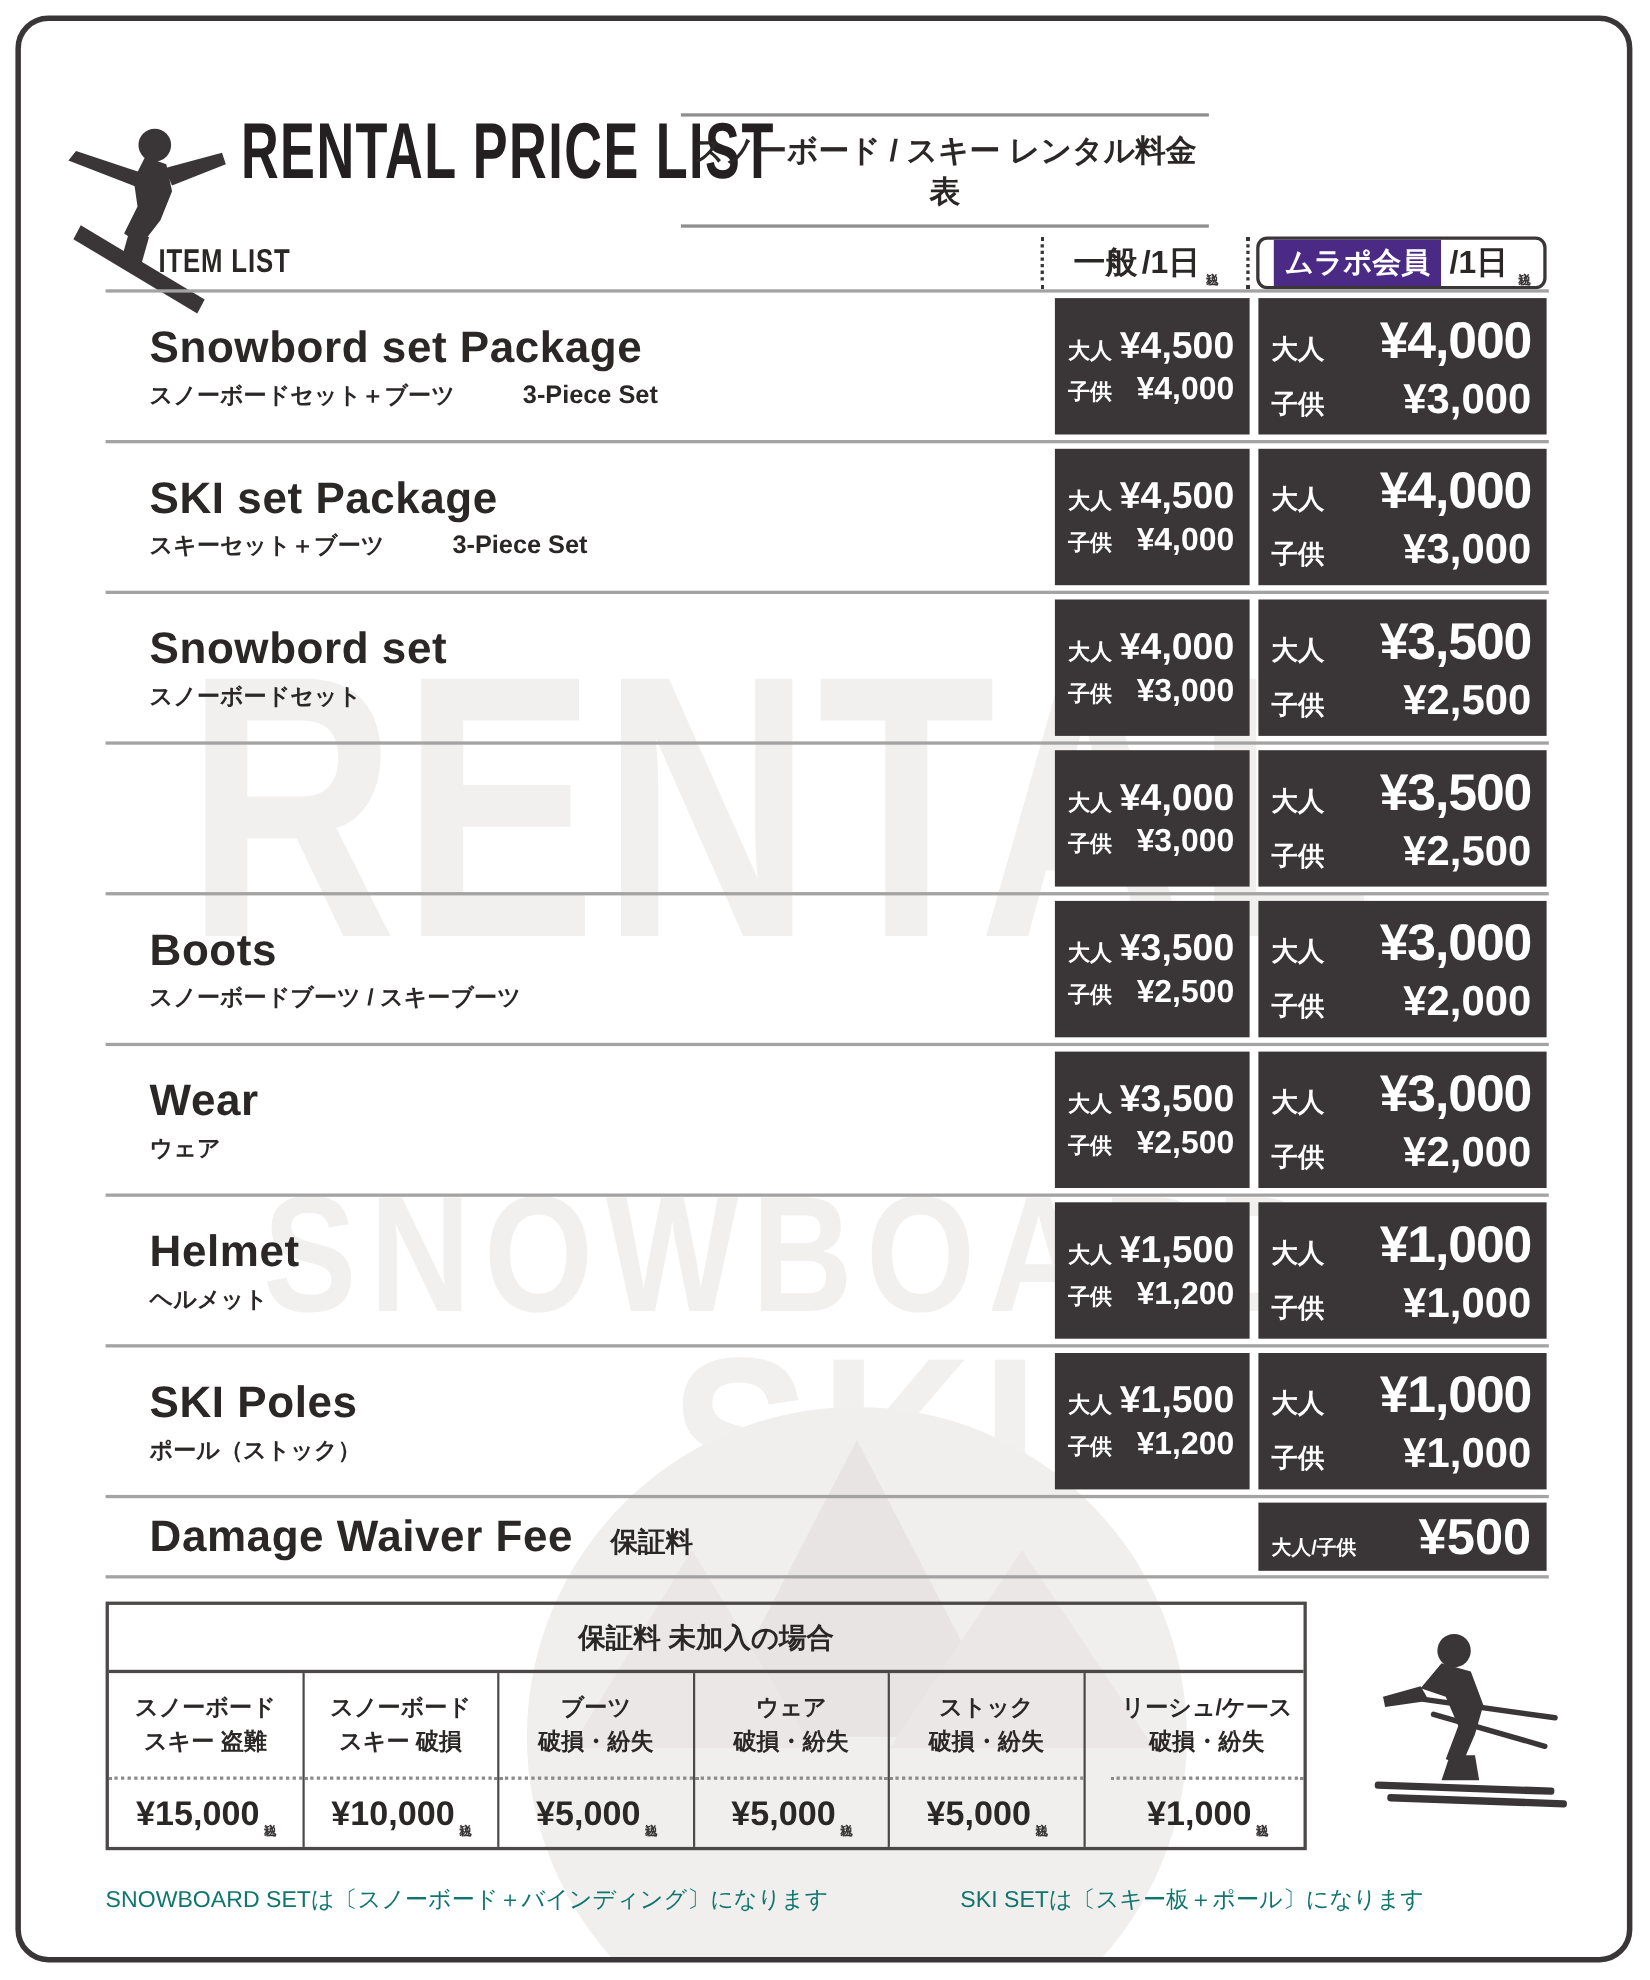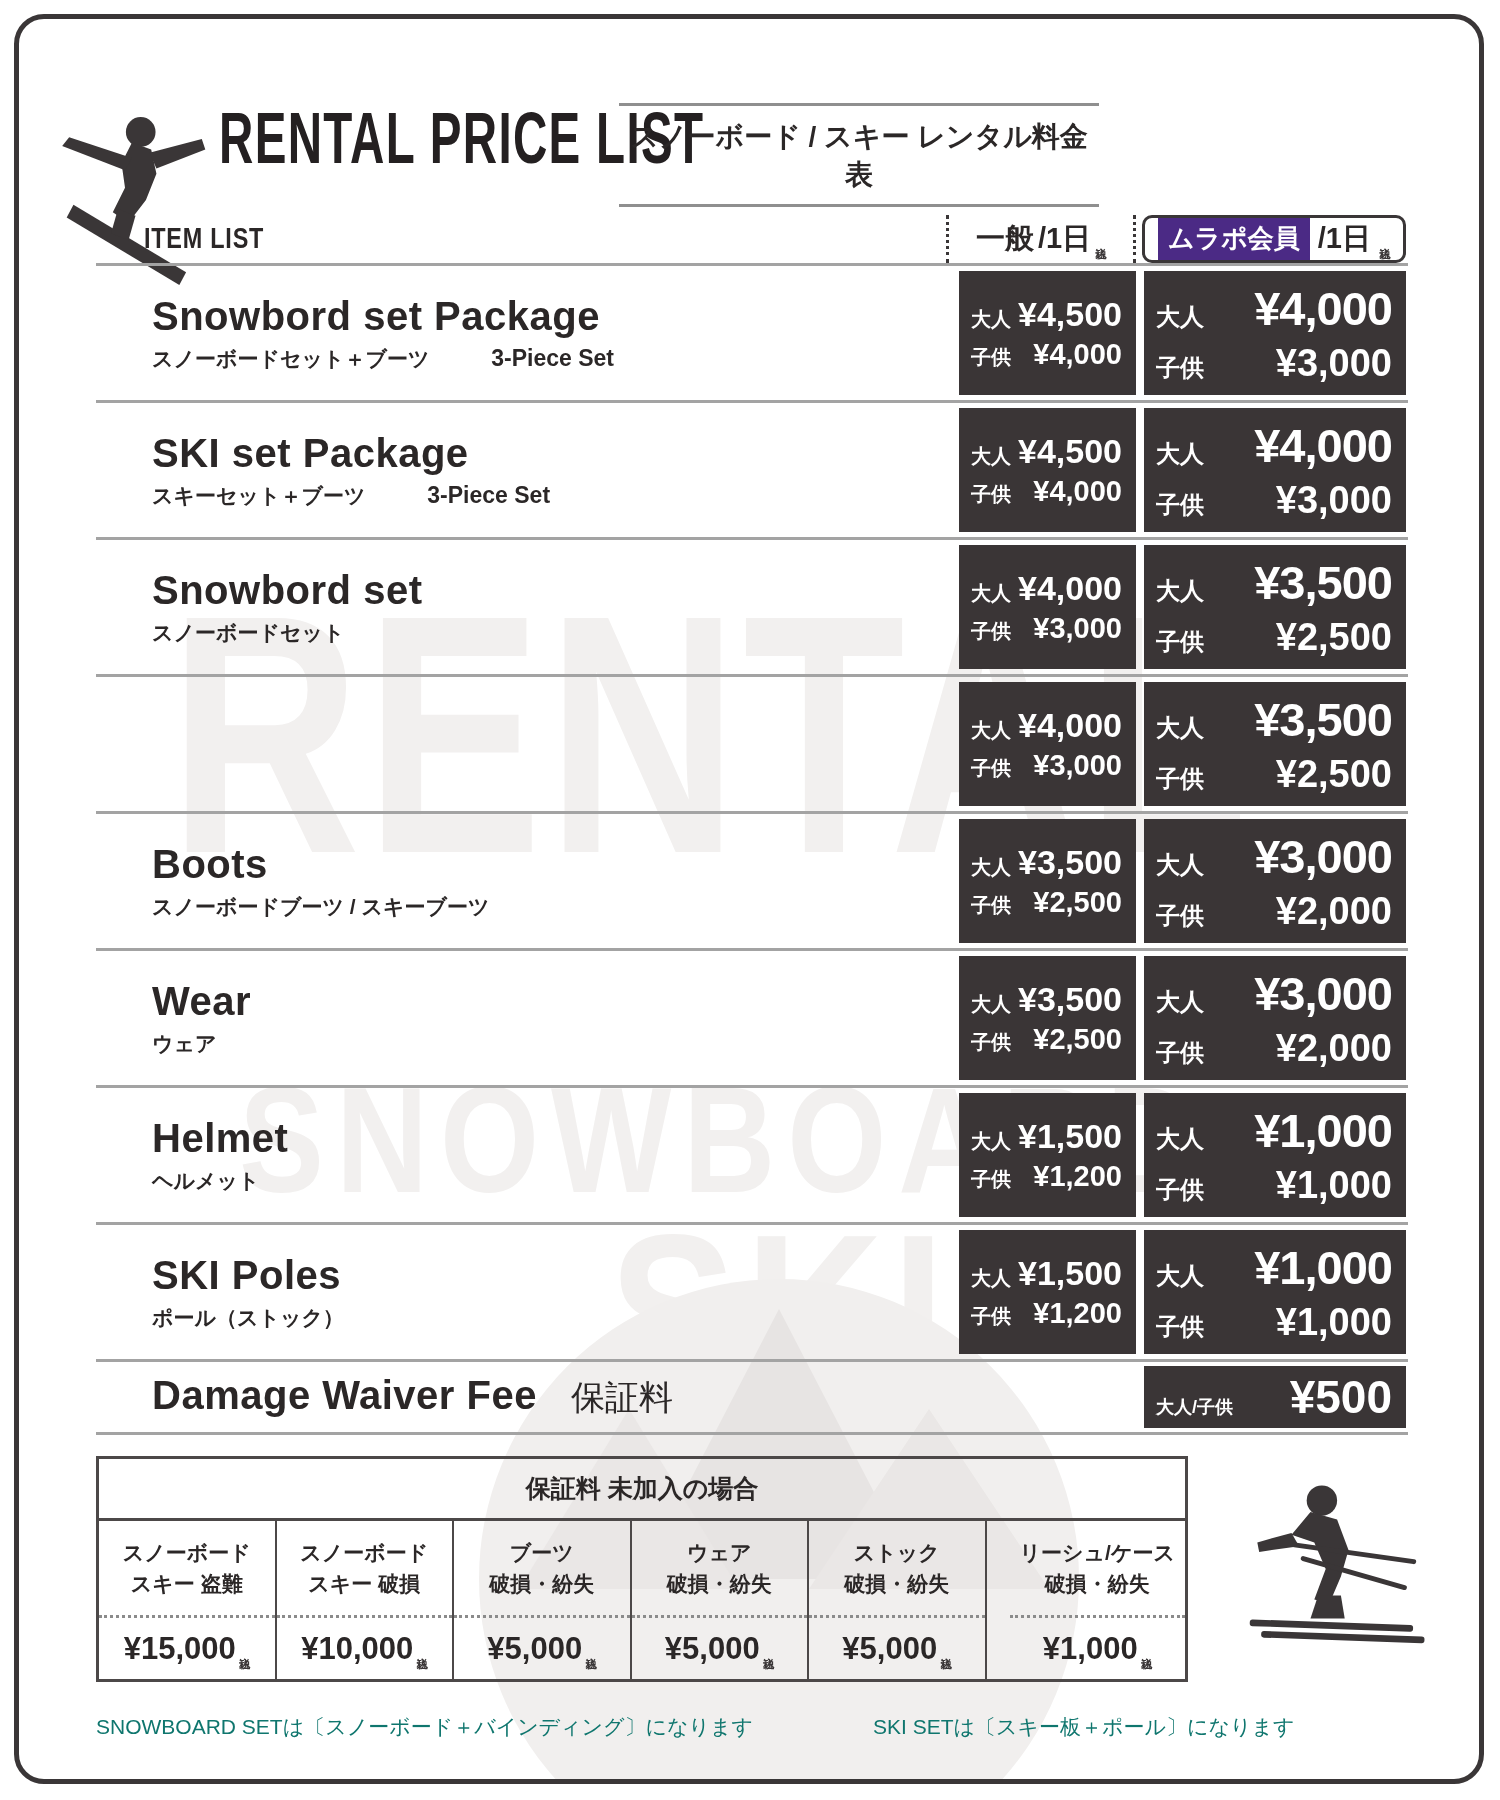--- a/index.html
+++ b/index.html
@@ -38,27 +38,27 @@
                  border:3px solid #3a3637; border-radius:10px;
                  display:flex; align-items:center; justify-content:center; gap:8px; background:#fff; }
   .hdr-txt { font-size:29px; font-weight:800; }
   .member-badge { background:#4b2a85; color:#fff; font-size:26px; font-weight:800; padding:3px 10px 4px; }
   .tax-v { writing-mode:vertical-rl; font-size:11px; font-weight:700; line-height:1; color:#3a3637; }
 
   .rows { position:relative; }
   .row { position:relative; height:137px; border-top:3px solid #a3a3a3; }
   .row.last { border-bottom:3px solid #a3a3a3; }
   .row-damage { height:76px; }
-  .item-block { position:absolute; left:56px; top:0; height:100%; width:780px;
+  .item-block { position:absolute; left:40px; top:0; height:100%; width:780px;
                 display:flex; flex-direction:column; justify-content:center; }
   .item-name { font-size:40px; font-weight:800; color:#2b2727; letter-spacing:.5px; }
   .item-sub  { margin-top:6px; font-size:21px; font-weight:800; }
   .item-note { display:inline-block; margin-left:56px; font-size:23px; font-weight:800; }
   .damage-line { display:flex; align-items:baseline; gap:34px; }
-  .damage-jp { font-size:34px; font-weight:400; }
+  .damage-jp { font-size:25px; font-weight:700; }
 
   .cell { position:absolute; top:5px; bottom:5px; background:#3a3536; color:#fff;
           display:flex; flex-direction:column; justify-content:center; }
   .cell-general { left:863px; width:177px; gap:4px; }
   .cell-member  { left:1048px; width:262px; gap:6px; }
   .pline { display:flex; justify-content:space-between; align-items:baseline; padding:0 14px 0 12px; }
   .plabel { font-size:20px; font-weight:700; }
   .cell-general .adult .pvalue { font-size:34px; font-weight:800; }
   .cell-general .child .pvalue { font-size:29px; font-weight:800; }
   .cell-member .plabel { font-size:24px; }

